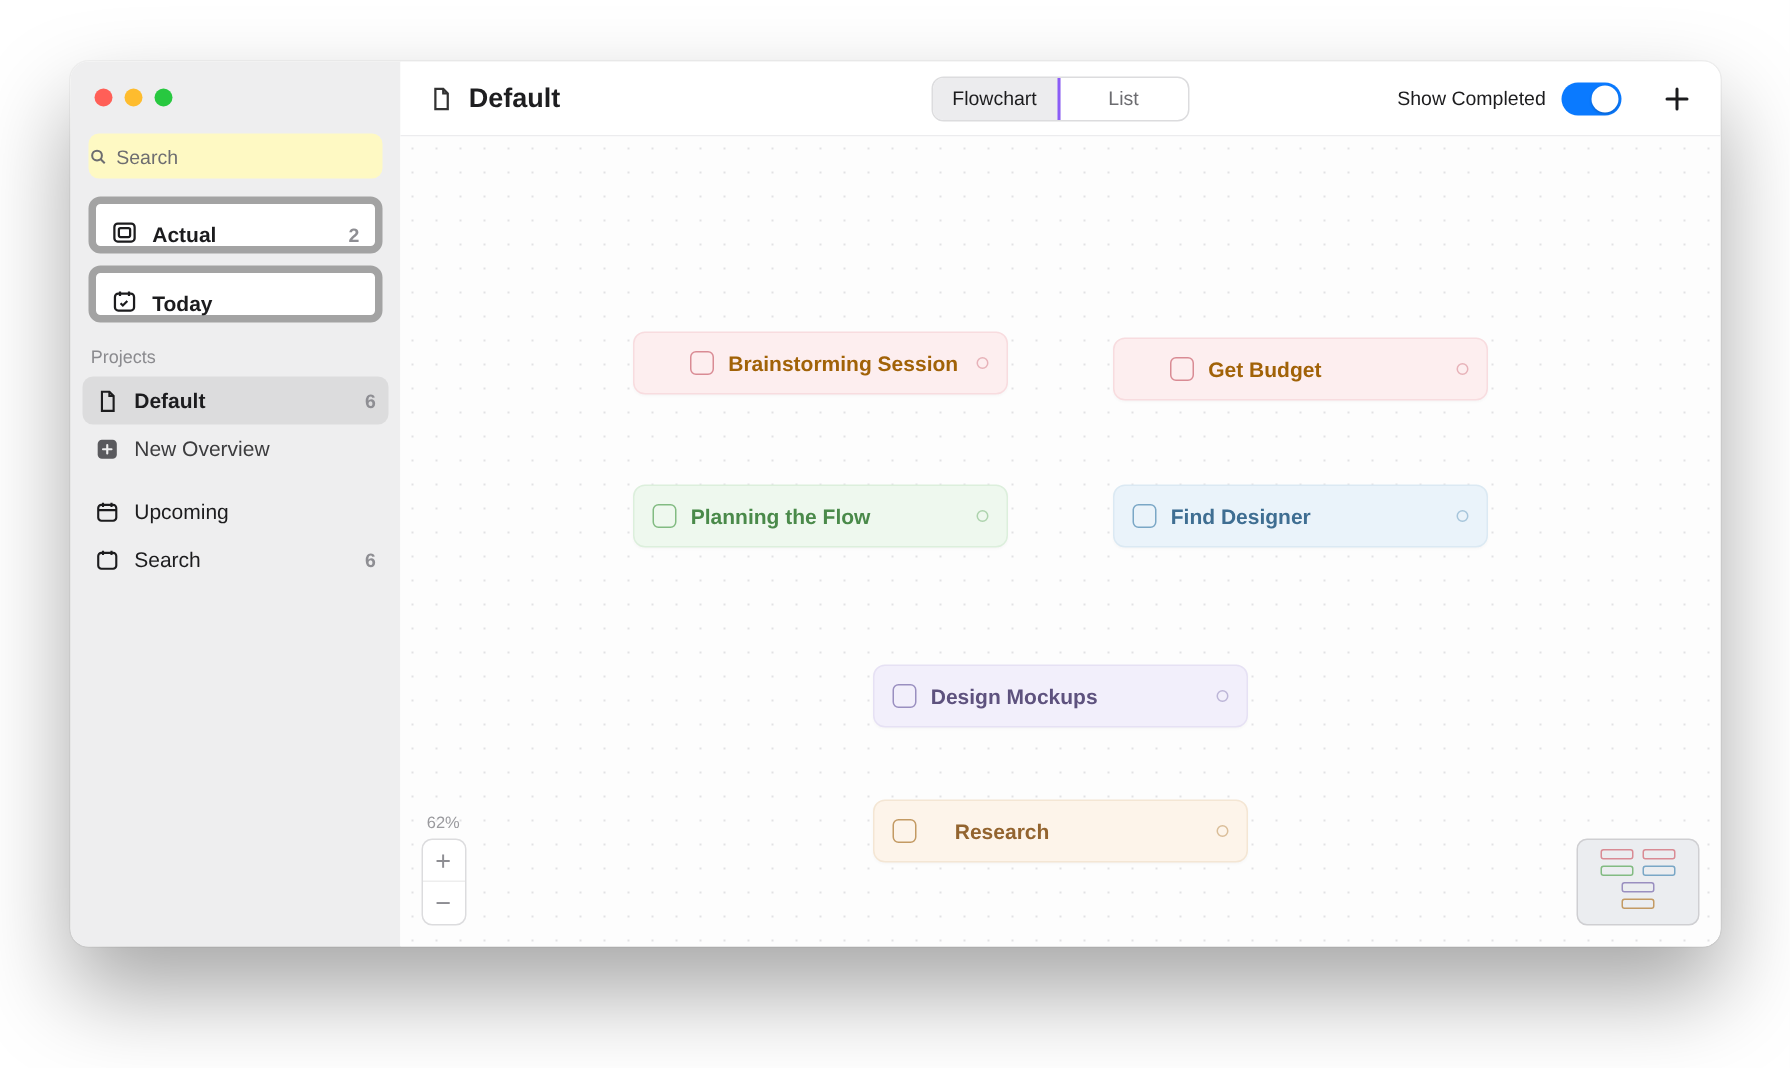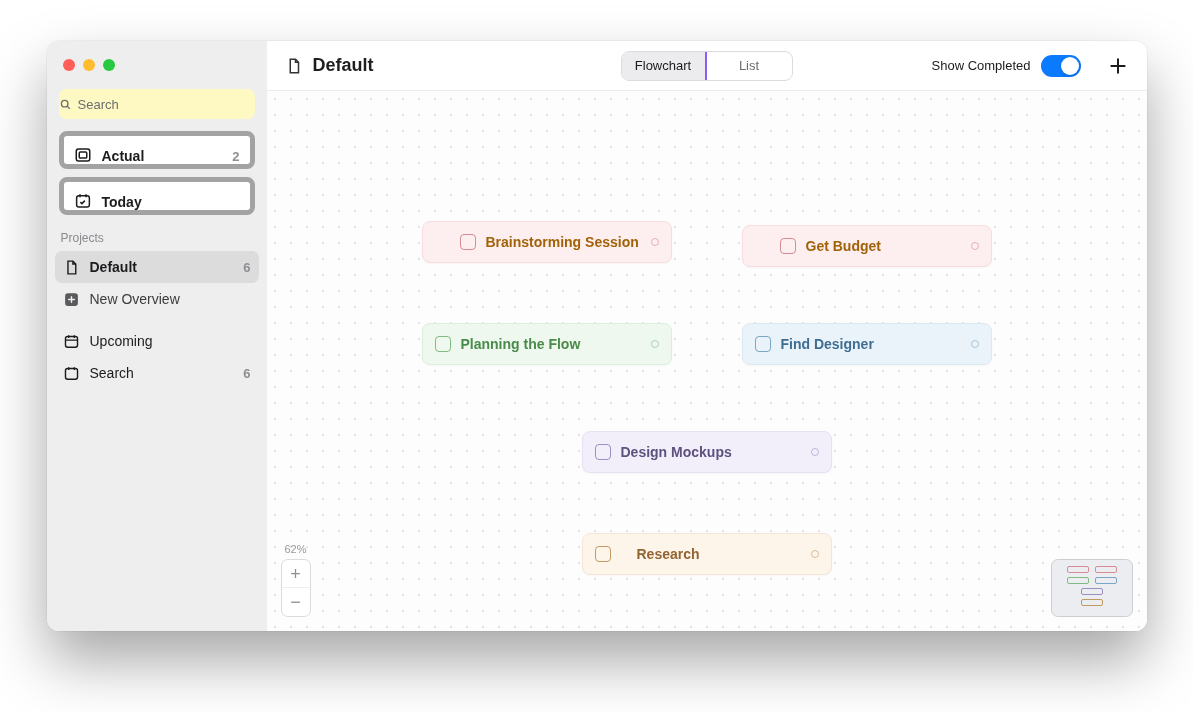--- a/index.html
+++ b/index.html
@@ -293,21 +293,21 @@
       <div class="card c-green" style="left:155px; top:232px;">
         <span class="chk"></span>
         <span>Planning the Flow</span>
         <span class="handle"></span>
       </div>
       <div class="card c-blue" style="left:475px; top:232px;">
         <span class="chk"></span>
         <span>Find Designer</span>
         <span class="handle"></span>
       </div>
-      <div class="card c-purple" style="left:315px; top:340px;padding-left:12px;">
+      <div class="card c-purple" style="left:315px; top:352px;padding-left:12px;">
         <span class="chk"></span>
         <span>Design Mockups</span>
         <span class="handle"></span>
       </div>
       <div class="card c-amber" style="left:315px; top:442px;">
         <span class="chk"></span>
         <span>Research</span>
         <span class="handle"></span>
       </div>
 

